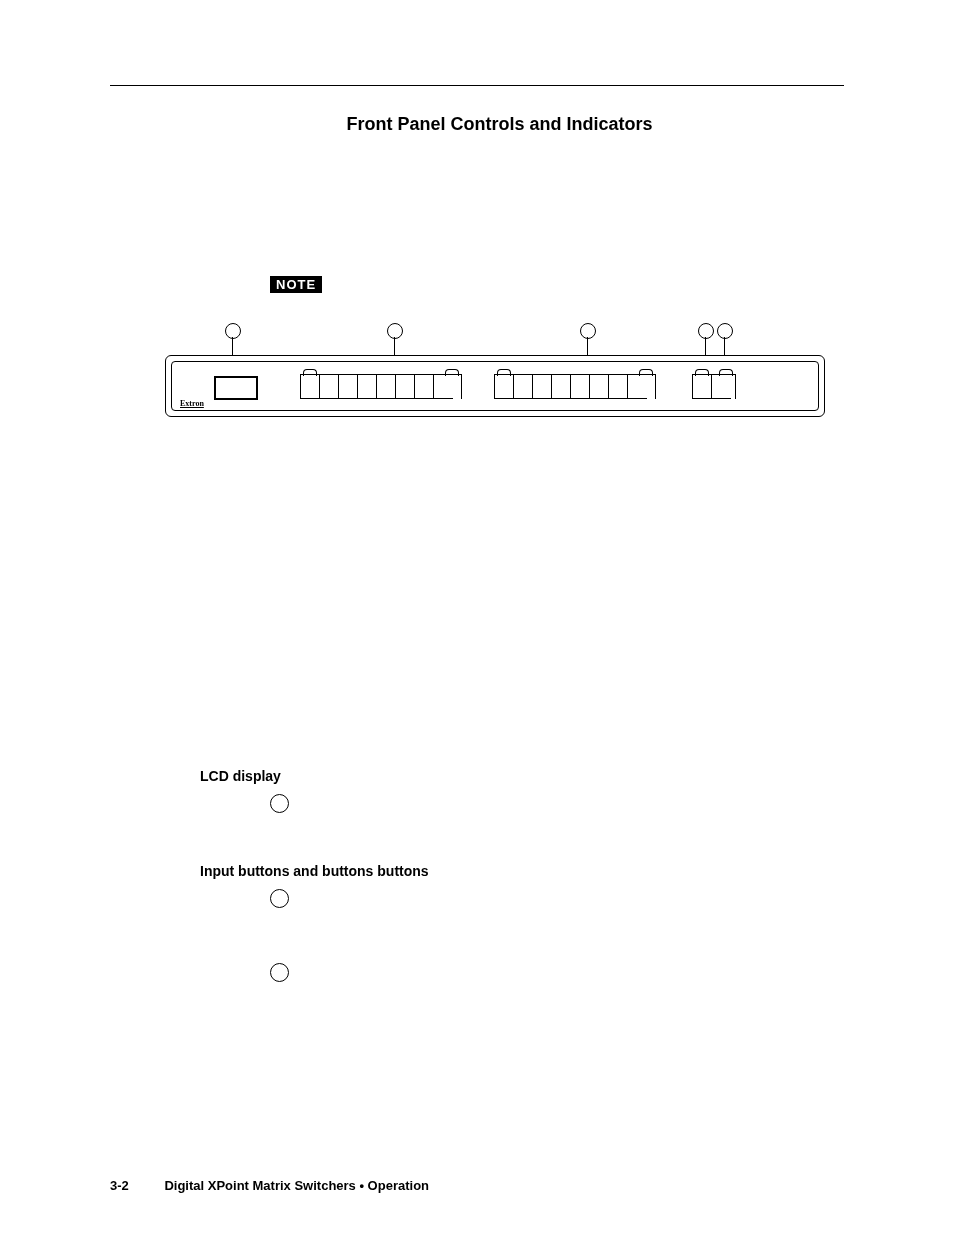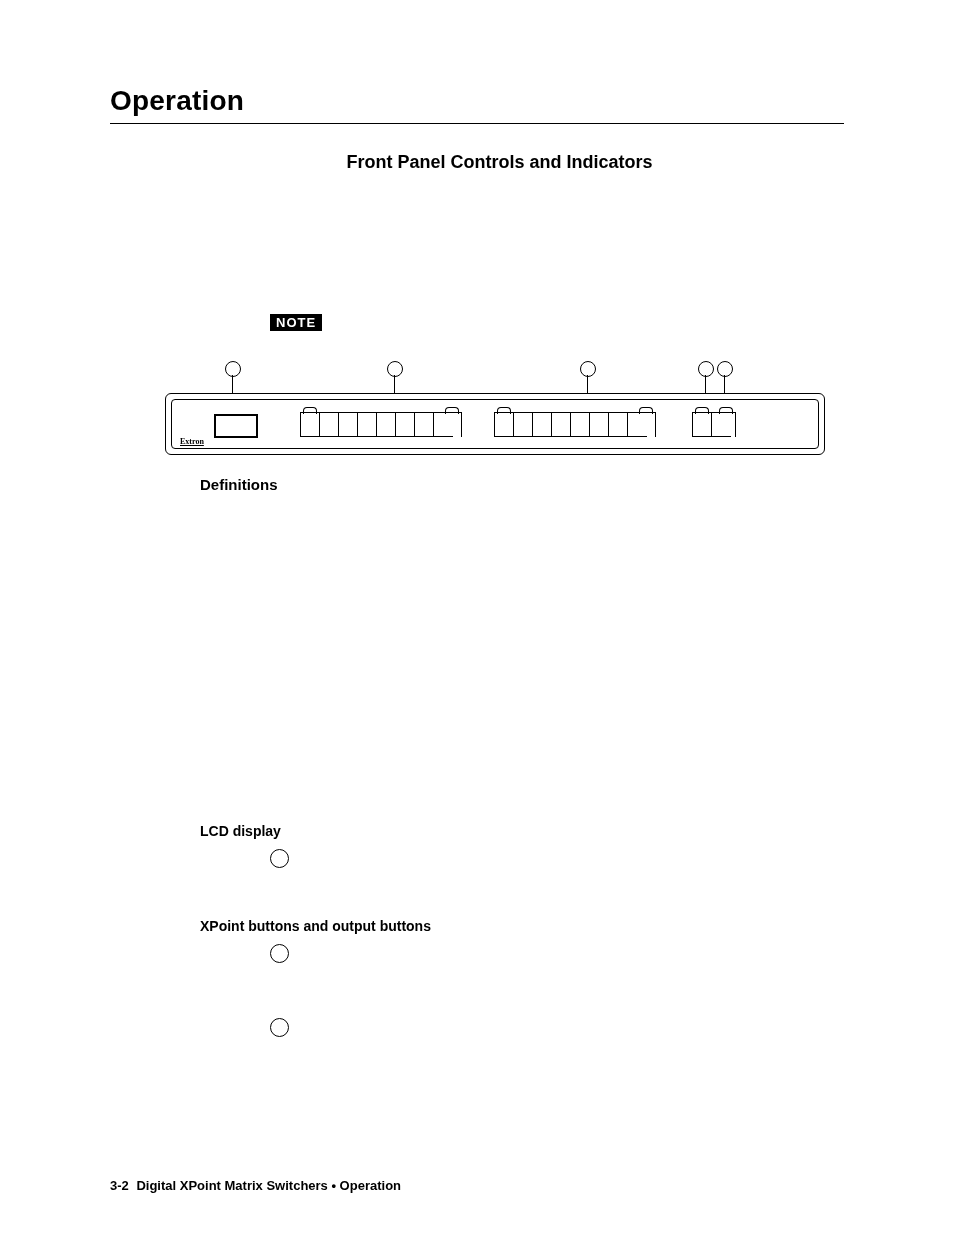--- a/index.html
+++ b/index.html
@@ -156,29 +156,28 @@
   .lcd-gap { height: 330px; }
   .sec-gap { height: 50px; }
   .sub-gap { height: 55px; }
 
   .footer {
     position: absolute;
     bottom: 42px;
     left: 110px;
     font-size: 13px;
   }
-  .footer .pn { font-weight: 800; margin-right: 4px; text-align: center; }
+  .footer .pn { font-weight: 800; margin-right: 32px; text-align: center; }
   .footer .ft { font-weight: 700; }
 </style>
 </head>
 <body>
 
 <div class="page">
 
-  <h1 class="h1">Operation</h1>
   <hr class="rule">
 
   <h2 class="h2">Front Panel Controls and Indicators</h2>
 
   <div class="note-row">
     <span class="note-badge">NOTE</span>
   </div>
 
   <div class="panel-wrap">
 
@@ -226,30 +225,29 @@
 
         <div class="btn-group" style="left:520px; width:42px;">
           <div class="btn"></div>
           <div class="btn"></div>
         </div>
       </div>
     </div>
   </div>
 
 
-  <h3 class="h3">Definitions</h3>
 
   <div class="lcd-gap"></div>
 
   <h4 class="h4">LCD display</h4>
   <div class="indent-circle"></div>
 
   <div class="sec-gap"></div>
 
-  <h4 class="h4">XPoint buttons and output buttons</h4>
+  <h4 class="h4">Input buttons and buttons buttons</h4>
   <div class="indent-circle"></div>
   <div class="sub-gap"></div>
   <div class="indent-circle"></div>
 
   <div class="footer">
     <span class="pn">3-2</span>
     <span class="ft">Digital XPoint Matrix Switchers • Operation</span>
   </div>
 
 </div>

